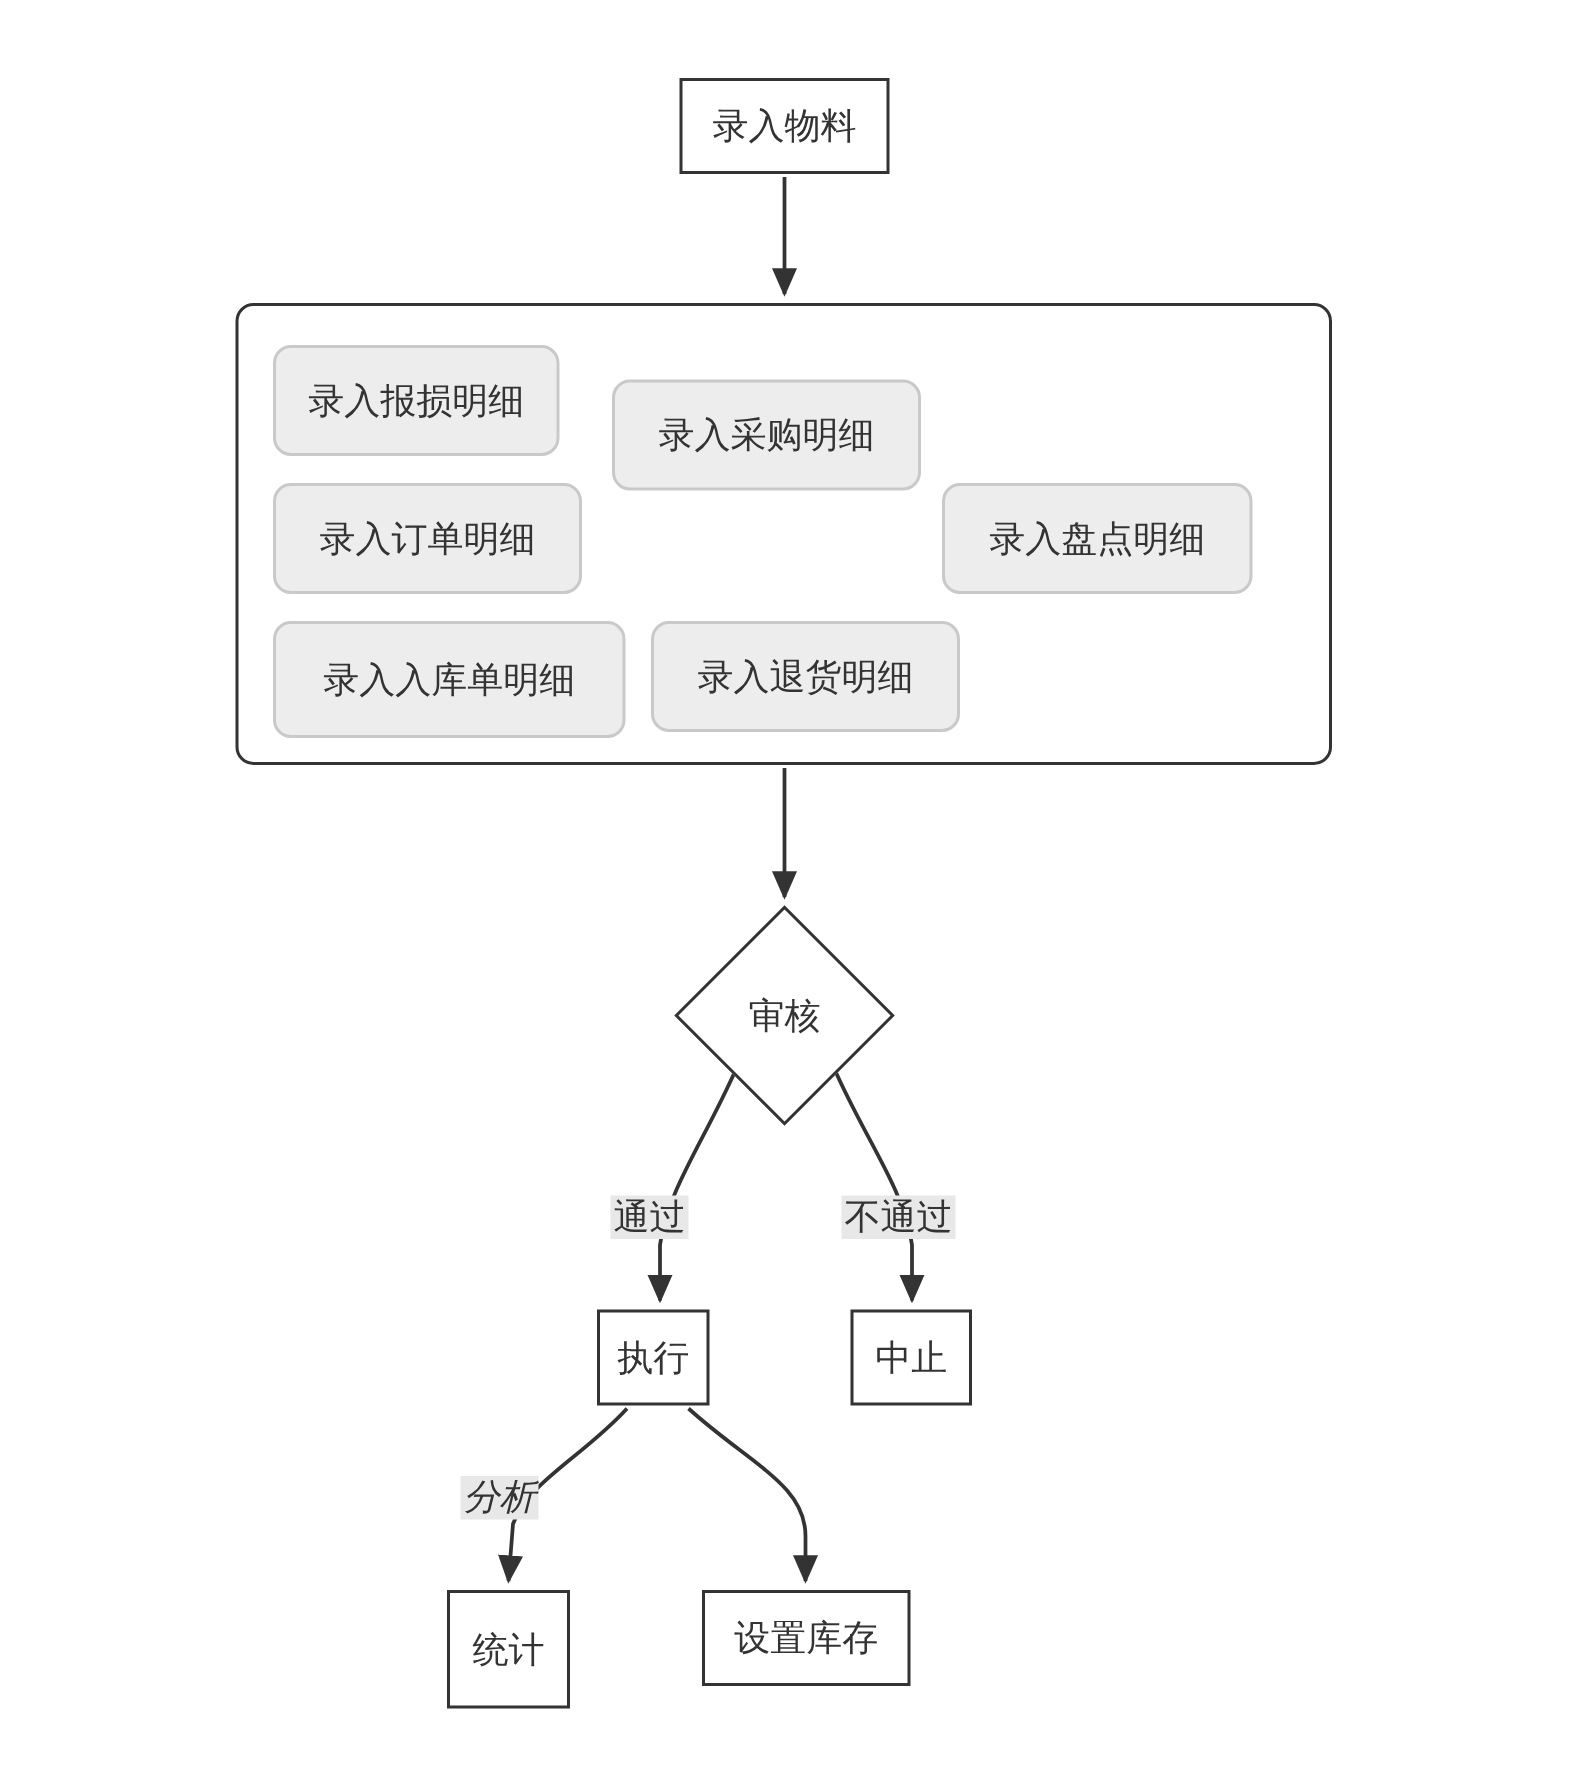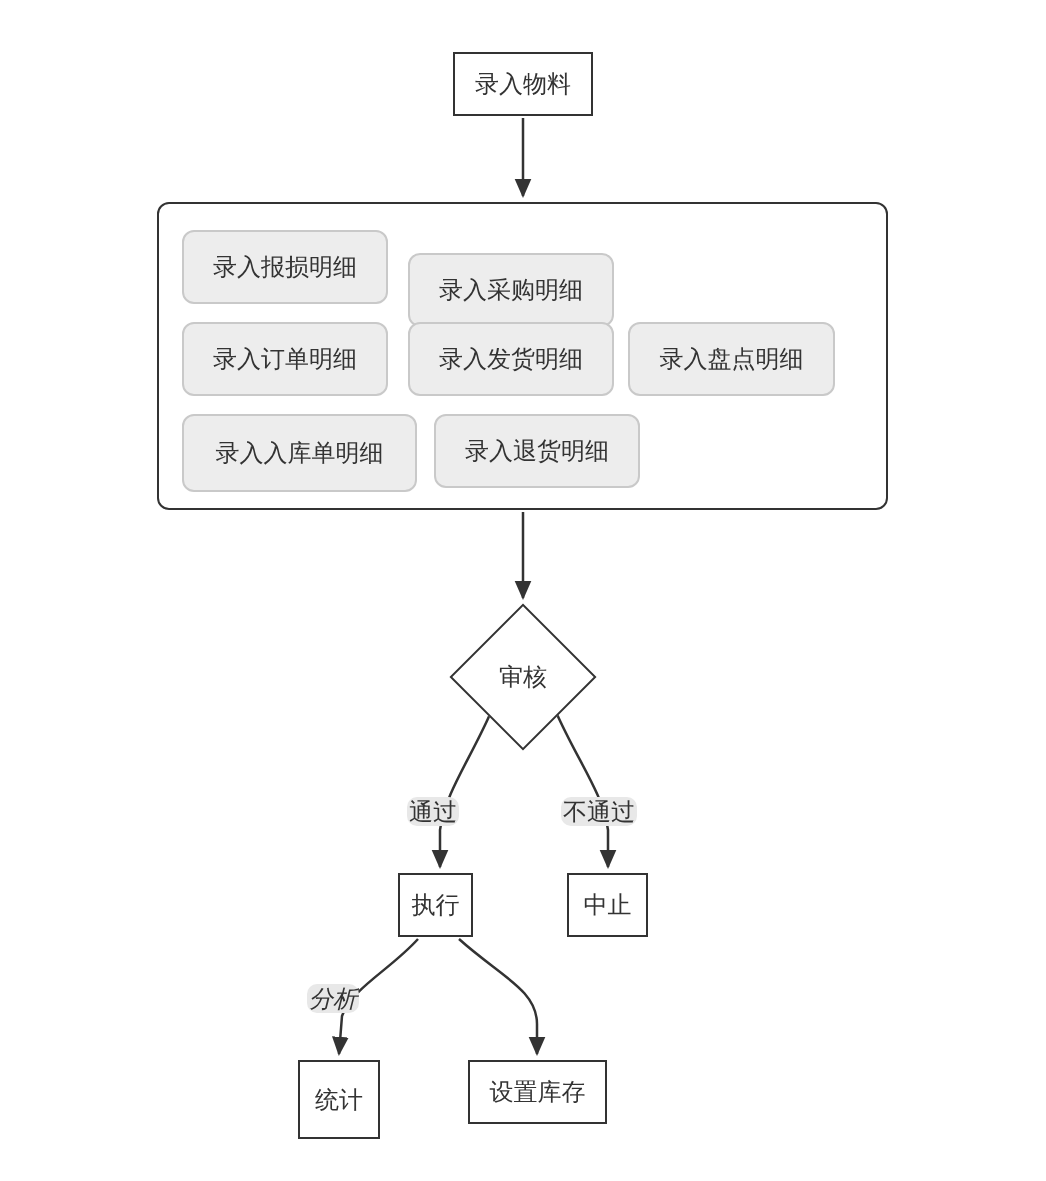--- a/index.html
+++ b/index.html
@@ -92,28 +92,27 @@
   }
   .edge-label {
     position: absolute;
     background: var(--edge-label-bg);
     color: var(--text);
     font-size: 24px;
     line-height: 29px;
     padding: 0 2px;
     z-index: 4;
     white-space: nowrap;
-    border-radius: 10px;
   }
   #node-start        { left: 453px; top: 52px;   width: 140px; height: 64px; }
   #node-execute      { left: 398px; top: 873px;  width: 75px;  height: 64px; }
   #node-abort        { left: 567px; top: 873px;  width: 81px;  height: 64px; }
   #node-stats        { left: 298px; top: 1060px; width: 82px;  height: 79px; }
   #node-setinv       { left: 468px; top: 1060px; width: 139px; height: 64px; }
-  #item-0 { left: 182px; top: 230px; width: 206px; height: 74px; text-align: right; }
+  #item-0 { left: 182px; top: 230px; width: 191px; height: 74px; text-align: right; }
   #item-1 { left: 408px; top: 230px; width: 206px; height: 74px; margin-top: 23px; }
   #item-2 { left: 628px; top: 230px; width: 237px; height: 74px; }
   #item-3 { left: 182px; top: 322px; width: 206px; height: 74px; }
   #item-4 { left: 408px; top: 322px; width: 206px; height: 74px; }
   #item-5 { left: 628px; top: 322px; width: 207px; height: 74px; }
   #item-6 { left: 182px; top: 414px; width: 235px; height: 78px; }
   #item-7 { left: 434px; top: 414px; width: 206px; height: 74px; }
   #label-pass    { left: 407px; top: 797px; }
   #label-fail    { left: 561px; top: 797px; }
   #label-analyze { left: 307px; top: 984px; font-style: italic; }
@@ -137,21 +136,20 @@
     <path class="edge" d="M 459 939 C 500 976 537 990 537 1024 L 537 1054" marker-end="url(#arrow)"></path>
   </svg>
 
   <div class="node" id="node-start">录入物料</div>
 
   <div class="subgraph"></div>
 
   <div class="item" id="item-0">录入报损明细</div>
   <div class="item" id="item-1">录入采购明细</div>
   <div class="item" id="item-3">录入订单明细</div>
-  <div class="item" id="item-4">录入发货明细</div>
   <div class="item" id="item-5">录入盘点明细</div>
   <div class="item" id="item-6">录入入库单明细</div>
   <div class="item" id="item-7">录入退货明细</div>
 
   <div class="diamond-shape"></div>
   <div class="diamond-label">审核</div>
 
   <div class="edge-label" id="label-pass">通过</div>
   <div class="edge-label" id="label-fail">不通过</div>
   <div class="edge-label" id="label-analyze">分析</div>

